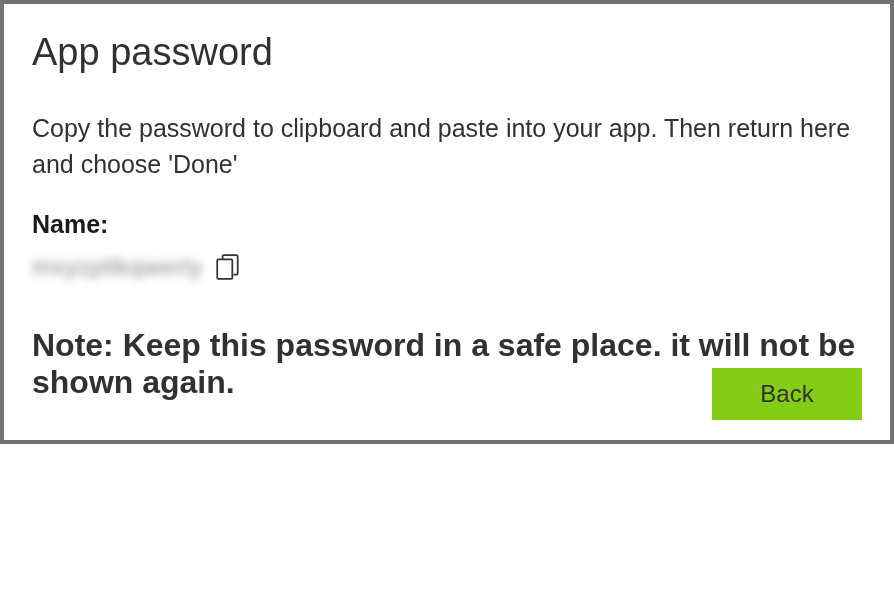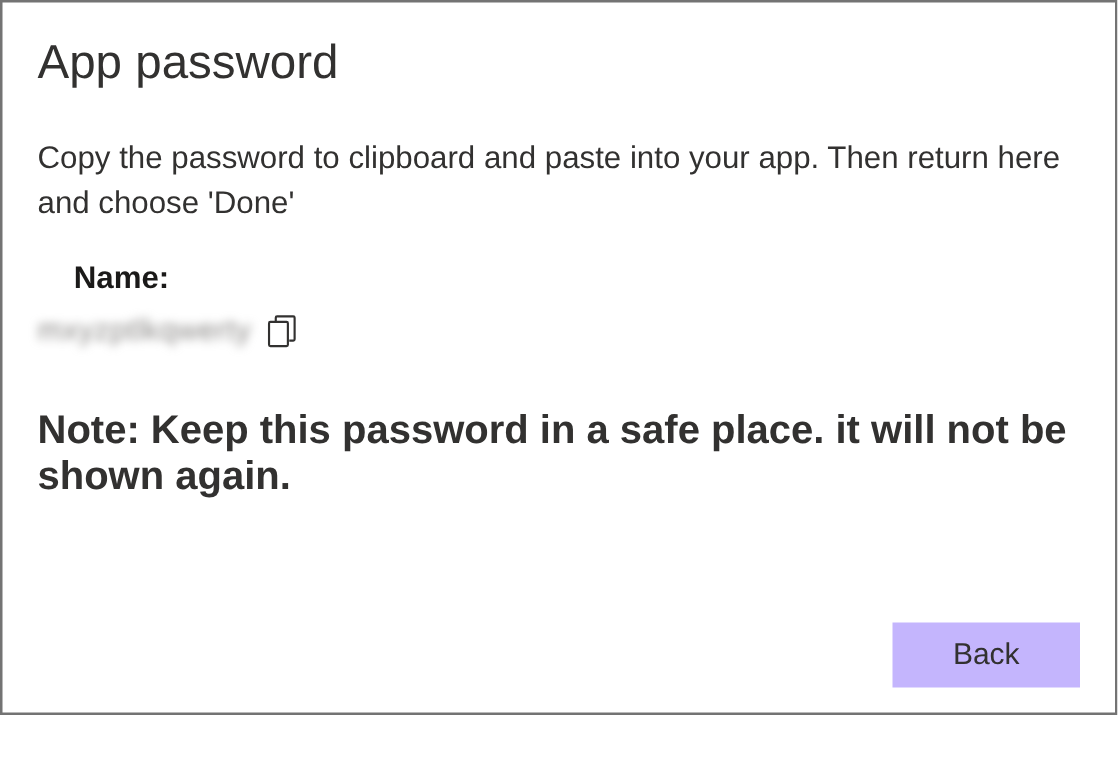--- a/index.html
+++ b/index.html
@@ -8,22 +8,22 @@
       padding: 0;
     }
     body {
       font-family: "Segoe UI", -apple-system, BlinkMacSystemFont, sans-serif;
       background: #fff;
       width: 894px;
       height: 608px;
     }
     .dialog {
       width: 894px;
-      height: 572px;
-      border: 2px solid #737373;
+      height: 444px;
+      border: 4px solid #737373;
       padding: 28px 28px 20px 28px;
       position: relative;
       background: #fff;
     }
     .title {
       font-size: 38px;
       font-weight: 300;
       color: #323130;
       margin-bottom: 36px;
       line-height: 1.1;
@@ -33,21 +33,20 @@
       color: #323130;
       line-height: 1.45;
       margin-bottom: 28px;
       font-weight: 400;
     }
     .field-label {
       font-size: 25px;
       font-weight: 700;
       color: #1b1a19;
       margin-bottom: 14px;
-      margin-left: 29px;
     }
     .field-value {
       font-size: 25px;
       color: #323130;
       margin-bottom: 46px;
       font-weight: 400;
     }
     .password-row {
       display: flex;
       align-items: center;
@@ -88,21 +87,21 @@
       height: 52px;
       font-size: 24px;
       border: none;
       cursor: pointer;
       font-family: inherit;
       display: flex;
       align-items: center;
       justify-content: center;
     }
     .btn-secondary {
-      background: #c4b5fd;
+      background: #84cc16;
       color: #323130;
     }
     .btn-primary {
       background: #0078d4;
       color: #fff;
     }
   </style>
 </head>
 <body>
 

